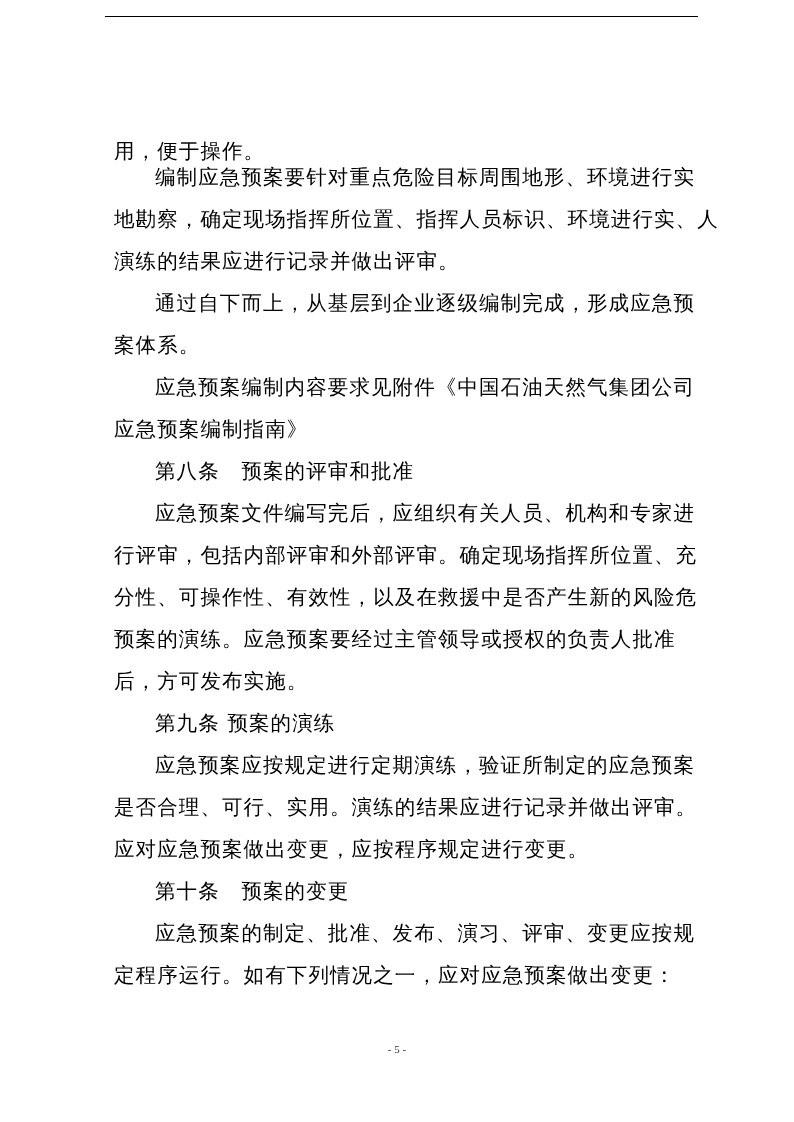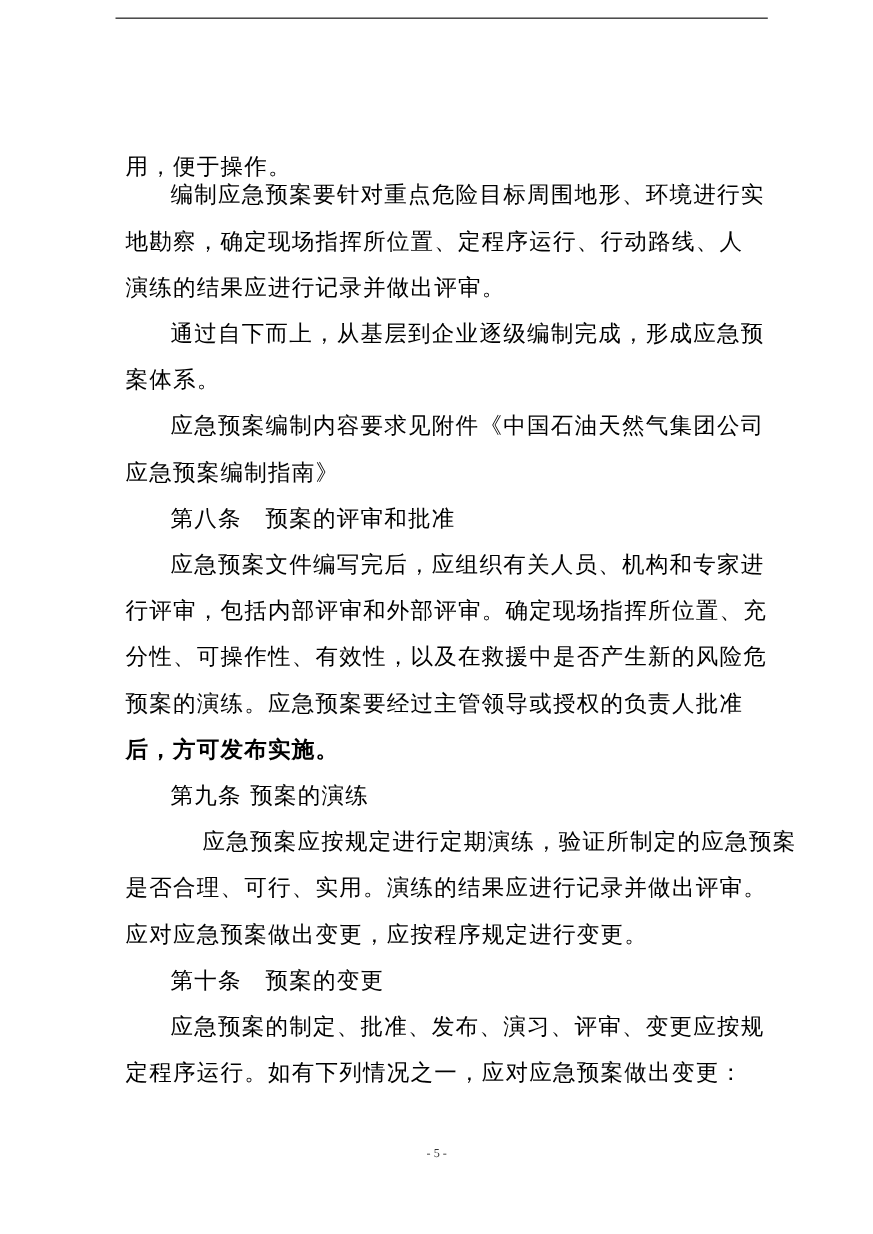--- a/index.html
+++ b/index.html
@@ -13,33 +13,33 @@
   .footer { position:absolute; top:1043px; left:0; width:794px; text-align:center;
             font-size:11px; color:#333; font-family:"Liberation Serif", serif; }
 </style>
 </head>
 <body>
 
 <div class="header-rule"></div>
 <div id="body-text">
     <div class="line" style="top: 139px;">用，便于操作。</div>
     <div class="line indent" style="top: 165px;">编制应急预案要针对重点危险目标周围地形、环境进行实</div>
-    <div class="line" style="top: 207px;">地勘察，确定现场指挥所位置、定程序运行、行动路线、人</div>
+    <div class="line" style="top: 207px;">地勘察，确定现场指挥所位置、指挥人员标识、环境进行实、人</div>
     <div class="line" style="top: 249px;">演练的结果应进行记录并做出评审。</div>
     <div class="line indent" style="top: 291px;">通过自下而上，从基层到企业逐级编制完成，形成应急预</div>
     <div class="line" style="top: 333px;">案体系。</div>
     <div class="line indent" style="top: 375px;">应急预案编制内容要求见附件《中国石油天然气集团公司</div>
     <div class="line" style="top: 417px;">应急预案编制指南》</div>
     <div class="line indent" style="top: 459px;">第八条　预案的评审和批准</div>
     <div class="line indent" style="top: 501px;">应急预案文件编写完后，应组织有关人员、机构和专家进</div>
     <div class="line" style="top: 543px;">行评审，包括内部评审和外部评审。确定现场指挥所位置、充</div>
     <div class="line" style="top: 585px;">分性、可操作性、有效性，以及在救援中是否产生新的风险危</div>
     <div class="line" style="top: 627px;">预案的演练。应急预案要经过主管领导或授权的负责人批准</div>
-    <div class="line" style="top: 669px; font-weight: bold;">后，方可发布实施。</div>
+    <div class="line" style="top: 669px;">后，方可发布实施。</div>
     <div class="line indent" style="top: 711px;">第九条 预案的演练</div>
-    <div class="line indent" style="top: 753px; margin-left: 29px;">应急预案应按规定进行定期演练，验证所制定的应急预案</div>
+    <div class="line indent" style="top: 753px;">应急预案应按规定进行定期演练，验证所制定的应急预案</div>
     <div class="line" style="top: 795px;">是否合理、可行、实用。演练的结果应进行记录并做出评审。</div>
     <div class="line" style="top: 837px;">应对应急预案做出变更，应按程序规定进行变更。</div>
     <div class="line indent" style="top: 879px;">第十条　预案的变更</div>
     <div class="line indent" style="top: 921px;">应急预案的制定、批准、发布、演习、评审、变更应按规</div>
     <div class="line" style="top: 963px;">定程序运行。如有下列情况之一，应对应急预案做出变更：</div>
   </div>
 <div class="footer">- 5 -</div>
 
 </body></html>

